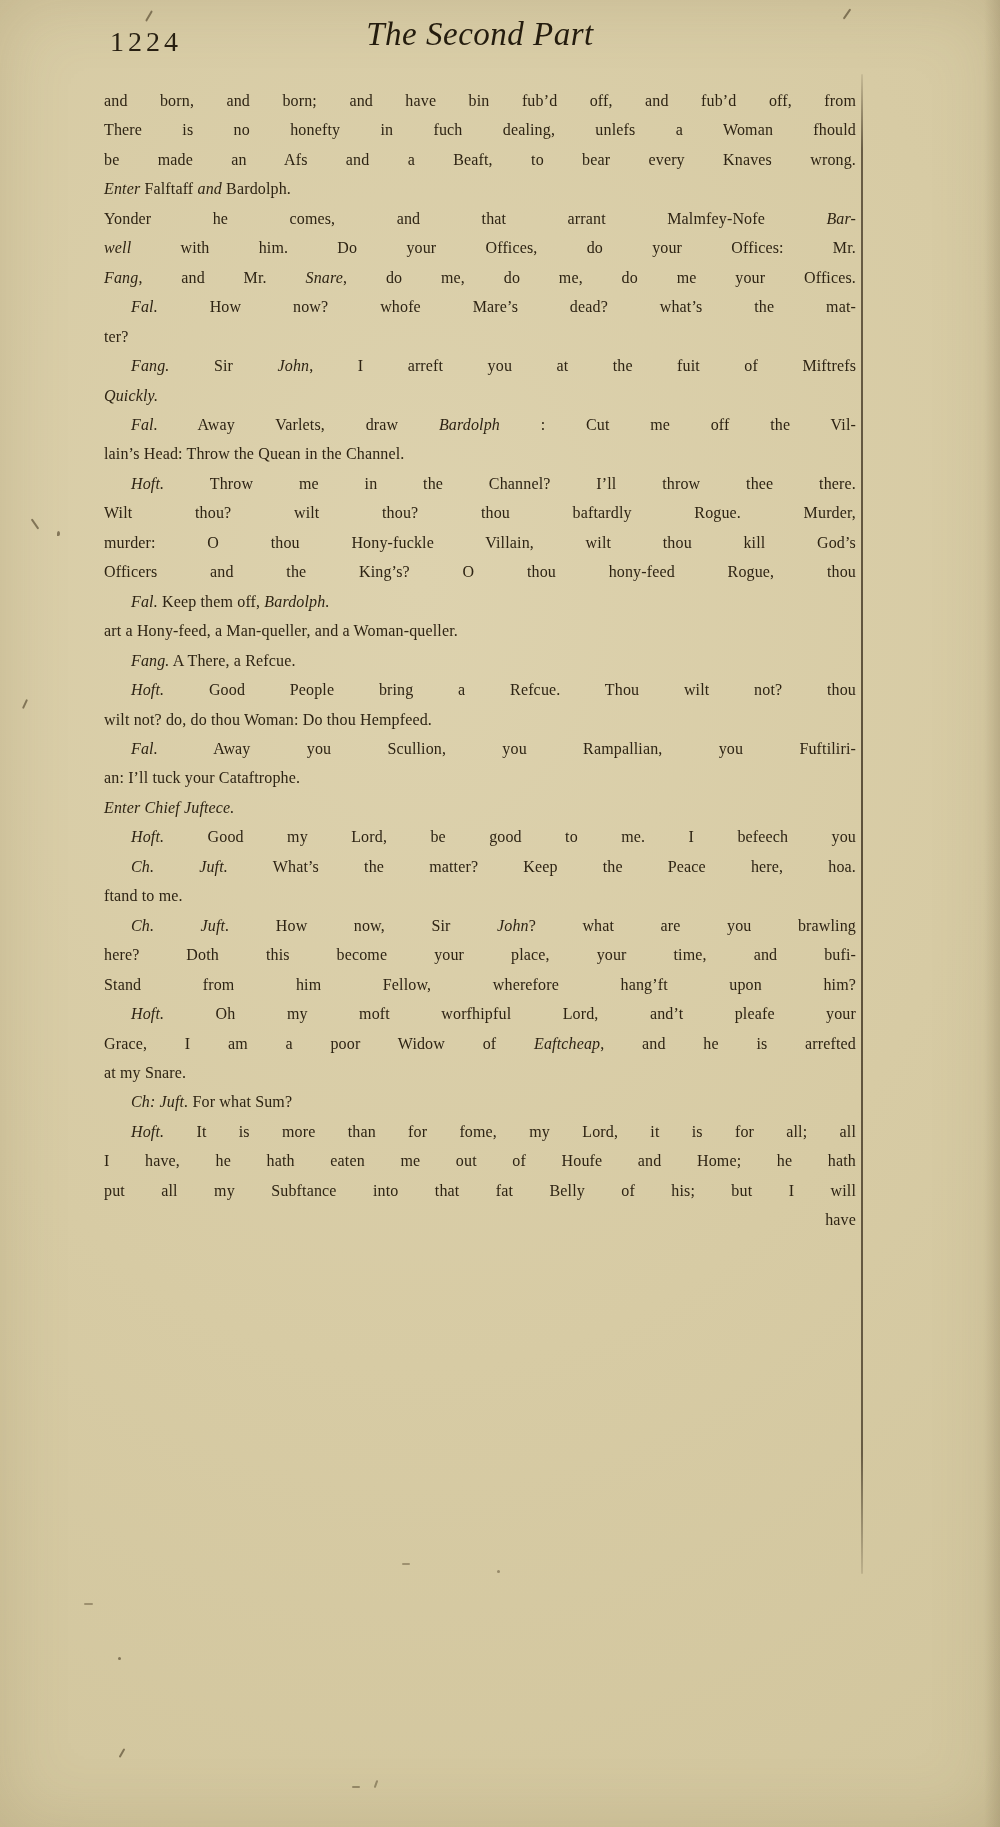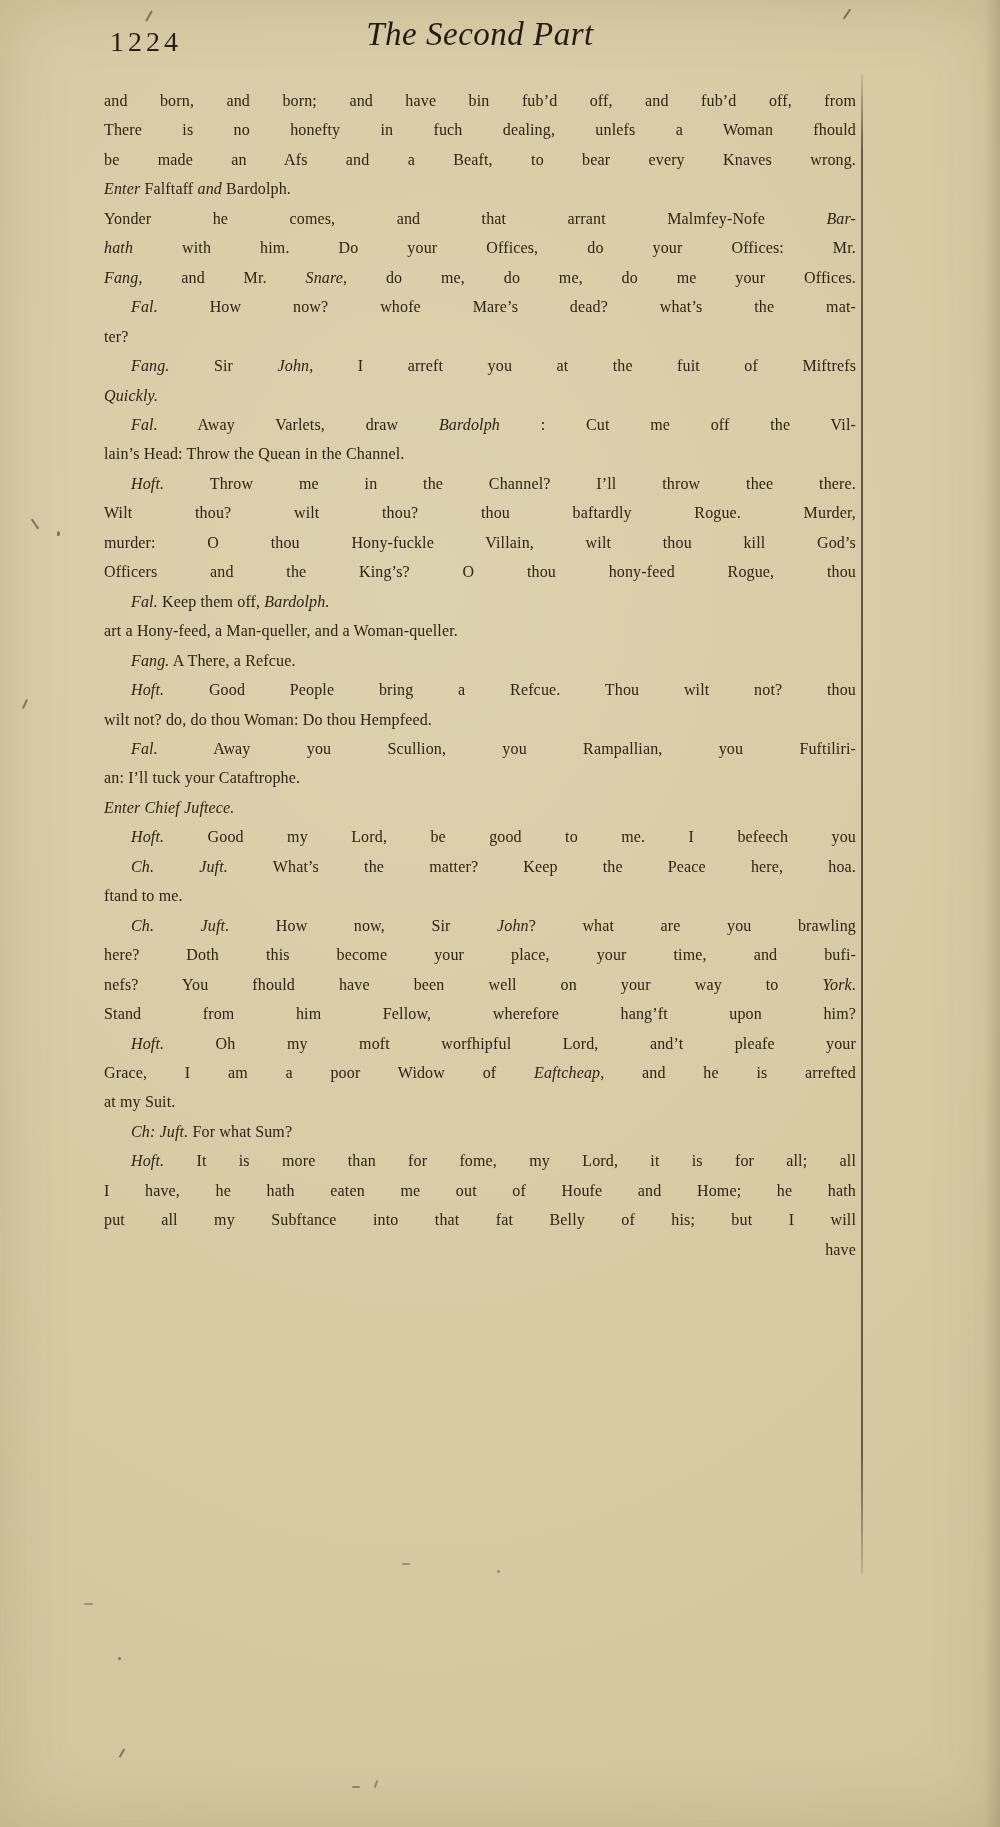--- a/index.html
+++ b/index.html
@@ -72,21 +72,21 @@
     <span class="pagenum">1224</span>
     <span class="running-title">The Second Part</span>
   </div>
 
   <div class="text-area">
       <div class="line j"><span>and born, and born; and have bin fub’d off, and fub’d off, from</span></div>
       <div class="line j"><span>There is no honefty in fuch dealing, unlefs a Woman fhould</span></div>
       <div class="line j"><span>be made an Afs and a Beaft, to bear every Knaves wrong.</span></div>
       <div class="line c"><i>Enter </i><span>Falftaff </span><i>and </i><span>Bardolph.</span></div>
       <div class="line j"><span>Yonder he comes, and that arrant Malmfey-Nofe </span><i>Bar-</i></div>
-      <div class="line j"><i>hath </i><span>with him. Do your Offices, do your Offices: Mr.</span></div>
+      <div class="line j"><i>well </i><span>with him. Do your Offices, do your Offices: Mr.</span></div>
       <div class="line j"><i>Fang</i><span>, and Mr. </span><i>Snare</i><span>, do me, do me, do me your Offices.</span></div>
       <div class="line j ind"><i>Fal.</i><span> How now? whofe Mare’s dead? what’s the mat-</span></div>
       <div class="line l"><span>ter?</span></div>
       <div class="line j ind"><i>Fang.</i><span> Sir </span><i>John</i><span>, I arreft you at the fuit of Miftrefs</span></div>
       <div class="line l"><i>Quickly.</i></div>
       <div class="line j ind"><i>Fal.</i><span> Away Varlets, draw </span><i>Bardolph</i><span> : Cut me off the Vil-</span></div>
       <div class="line l"><span>lain’s Head: Throw the Quean in the Channel.</span></div>
       <div class="line j ind"><i>Hoft.</i><span> Throw me in the Channel? I’ll throw thee there.</span></div>
       <div class="line j"><span>Wilt thou? wilt thou? thou baftardly Rogue. Murder,</span></div>
       <div class="line j"><span>murder: O thou Hony-fuckle Villain, wilt thou kill God’s</span></div>
@@ -97,25 +97,24 @@
       <div class="line j ind"><i>Hoft.</i><span> Good People bring a Refcue. Thou wilt not? thou</span></div>
       <div class="line l"><span>wilt not? do, do thou Woman: Do thou Hempfeed.</span></div>
       <div class="line j ind"><i>Fal.</i><span> Away you Scullion, you Rampallian, you Fuftiliri-</span></div>
       <div class="line l"><span>an: I’ll tuck your Cataftrophe.</span></div>
       <div class="line c"><i>Enter Chief Juftece.</i></div>
       <div class="line j ind"><i>Hoft.</i><span> Good my Lord, be good to me. I befeech you</span></div>
       <div class="line j ind"><i>Ch. Juft.</i><span> What’s the matter? Keep the Peace here, hoa.</span></div>
       <div class="line l"><span>ftand to me.</span></div>
       <div class="line j ind"><i>Ch. Juft.</i><span> How now, Sir </span><i>John</i><span>? what are you brawling</span></div>
       <div class="line j"><span>here? Doth this become your place, your time, and bufi-</span></div>
-      <div class="line j"><span>nefs? You fhould have been well on your way to </span><i>York</i><span>.</span></div>
       <div class="line j"><span>Stand from him Fellow, wherefore hang’ft upon him?</span></div>
       <div class="line j ind"><i>Hoft.</i><span> Oh my moft worfhipful Lord, and’t pleafe your</span></div>
       <div class="line j"><span>Grace, I am a poor Widow of </span><i>Eaftcheap</i><span>, and he is arrefted</span></div>
-      <div class="line l"><span>at my Suit.</span></div>
+      <div class="line l"><span>at my Snare.</span></div>
       <div class="line l ind"><i>Ch: Juft.</i><span> For what Sum?</span></div>
       <div class="line j ind"><i>Hoft.</i><span> It is more than for fome, my Lord, it is for all; all</span></div>
       <div class="line j"><span>I have, he hath eaten me out of Houfe and Home; he hath</span></div>
       <div class="line j"><span>put all my Subftance into that fat Belly of his; but I will</span></div>
       <div class="line r"><span>have</span></div>
     </div>
 
   <div class="edge-line"></div>
   <div class="right-shade"></div>
 

